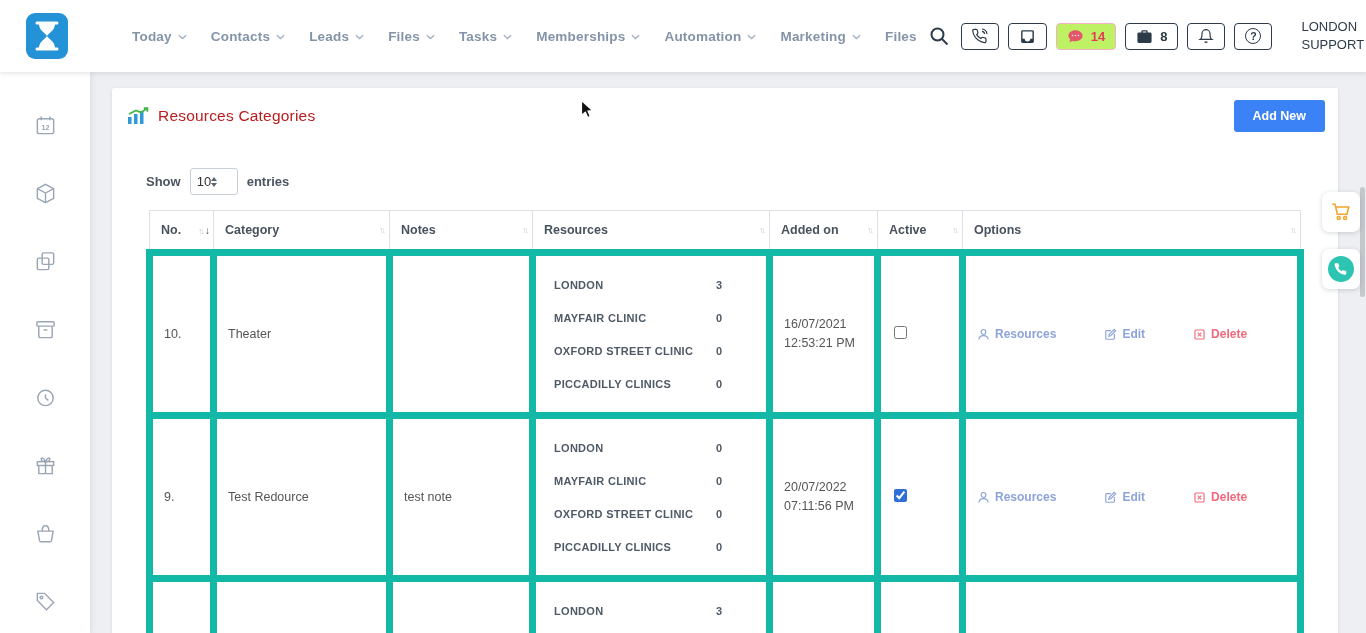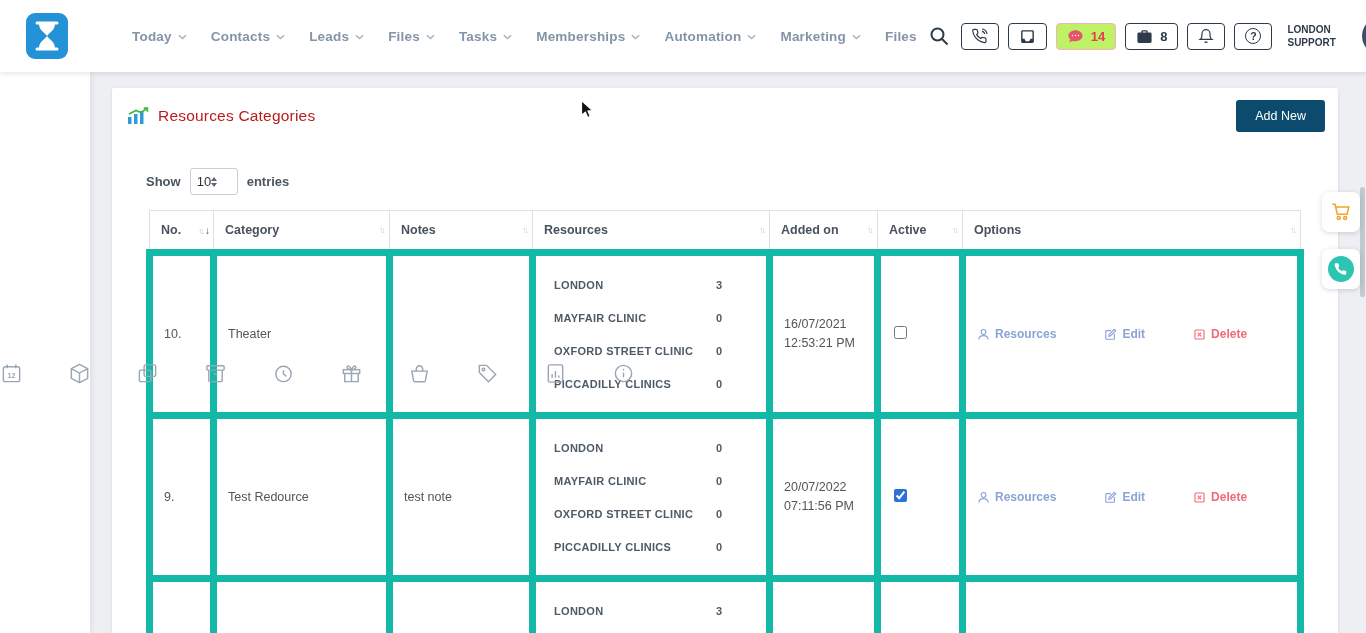--- a/index.html
+++ b/index.html
@@ -16,39 +16,39 @@
     color:#8494a8;letter-spacing:.2px}
   .chev{display:flex;color:#a5b2c2;margin-top:2px}
   .nav-right{margin-left:auto;display:flex;align-items:center;gap:9px}
   .search-ic{display:flex;color:#2c3a49;margin-right:3px;cursor:pointer}
   .tbtn{display:flex;align-items:center;gap:7px;height:27px;padding:0 10px;background:#fff;
     border:1px solid #2c3a49;border-radius:4px;color:#2c3a49;font-family:inherit;font-size:13px;font-weight:700;cursor:pointer}
   .tbtn svg{display:block}
   .tbtn.chat{background:#bef264;border-color:#f0b3bf;color:#e23b55}
   .qm{width:16px;height:16px;border:1.7px solid #2c3a49;border-radius:50%;display:flex;align-items:center;
     justify-content:center;font-size:10.5px;font-weight:700}
-  .account{width:66px;font-size:10px;font-weight:700;color:#2c3a49;line-height:1.35;margin-left:6px}
+  .account{width:66px;font-size:13px;font-weight:400;color:#2c3a49;line-height:1.35;margin-left:20px}
   .avatar{width:38px;height:38px;border-radius:50%;background:#3a4f66;display:flex;align-items:flex-end;
     justify-content:center;overflow:hidden;cursor:pointer}
 
   
   .sidebar{position:absolute;top:72px;left:0;width:90px;height:561px;background:#fff;
-    box-shadow:2px 0 5px rgba(30,40,60,.07);display:flex;flex-direction:row;align-items:center;
+    box-shadow:2px 0 5px rgba(30,40,60,.07);display:flex;flex-direction:column;align-items:center;
     padding-top:42px;gap:45px;z-index:10}
   .side-ic{display:flex;cursor:pointer}
 
   
   .content{position:absolute;top:72px;left:90px;width:1276px;height:561px;overflow:hidden}
   .card{position:absolute;top:16px;left:22px;width:1226px;min-height:940px;background:#fff;
     box-shadow:0 1px 3px rgba(30,40,60,.12);border-radius:2px}
   .card-header{display:flex;align-items:center;height:56px;padding:0 13px 0 15px}
   .stats-ic{display:flex;margin-right:9px}
   .title{font-size:15.5px;font-weight:400;color:#b91c1c;letter-spacing:.2px}
-  .add-new{margin-left:auto;background:#0c4a6e;color:#fff;border:none;border-radius:3px;padding:9px 19px;
-    font-family:inherit;font-size:12.5px;font-weight:400;cursor:pointer}
+  .add-new{margin-left:auto;background:#3b82f6;color:#fff;border:none;border-radius:3px;padding:9px 19px;
+    font-family:inherit;font-size:12.5px;font-weight:700;cursor:pointer}
 
   .controls{display:flex;align-items:center;margin:24px 31px 0 34px;font-size:13px;color:#4a5560;font-weight:600}
   .select-box{display:flex;align-items:center;width:48px;height:27px;
     border:1px solid #c9cfd6;border-radius:3px;margin:0 9px;padding:0 6px;cursor:pointer;font-weight:400;color:#333}
   .spin{display:flex;flex-direction:column;gap:2px}
   .spin i{display:block;width:0;height:0;border-left:3.5px solid transparent;border-right:3.5px solid transparent}
   .spin .up{border-bottom:4px solid #5a6572}
   .spin .dn{border-top:4px solid #5a6572}
   .filter{margin-left:auto;display:flex;align-items:center;gap:8px}
   .filter-input{width:154px;height:27px;border:1px solid #cfd4da;border-radius:3px;background:#fff;

